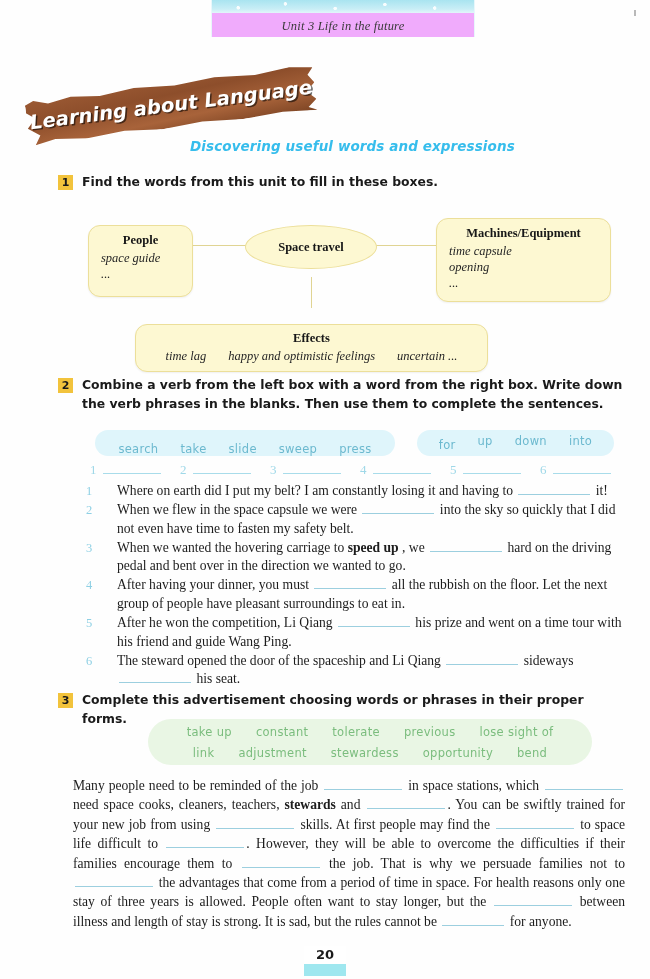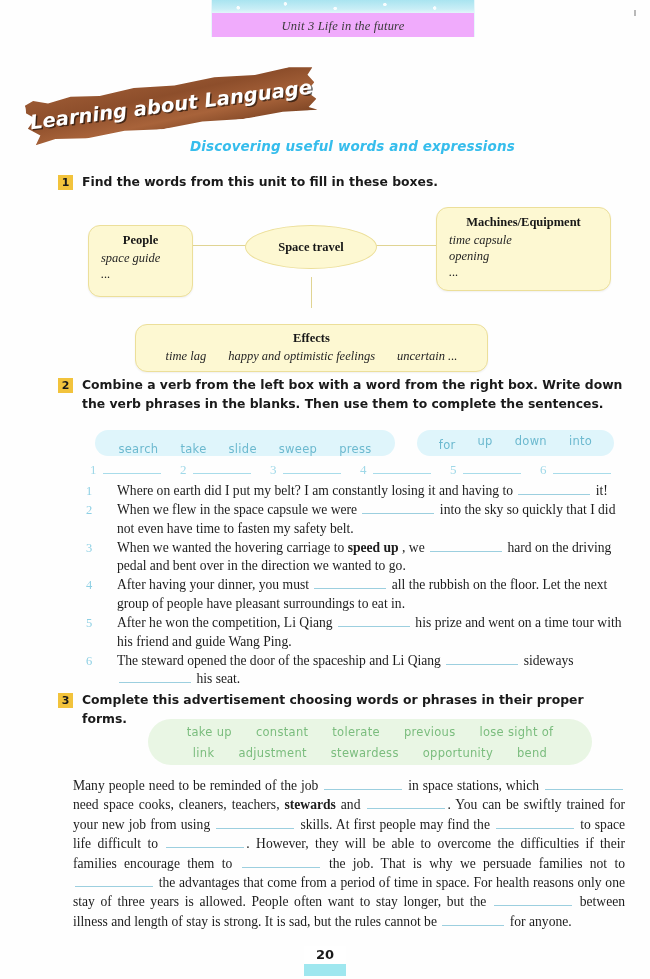--- a/index.html
+++ b/index.html
@@ -280,21 +280,21 @@
     <div class="mm-box" style="left:88px; top:209px; width:105px; height:72px;margin-top:16px;">
       <div class="mm-title">People</div>
       <div class="mm-item">space guide</div>
       <div class="mm-item">...</div>
     </div>
 
     <div class="mm-ellipse" style="left:245px; top:225px; width:132px; height:44px;">
       <span>Space travel</span>
     </div>
 
-    <div class="mm-box" style="left:436px; top:207px; width:175px; height:84px;">
+    <div class="mm-box" style="left:436px; top:218px; width:175px; height:84px;">
       <div class="mm-title">Machines/Equipment</div>
       <div class="mm-item">time capsule</div>
       <div class="mm-item">opening</div>
       <div class="mm-item">...</div>
     </div>
 
     <div class="mm-box" style="left:135px; top:324px; width:353px; height:48px; padding-top:6px;">
       <div class="mm-title">Effects</div>
       <div style="display:flex; justify-content:center; gap:22px;">
         <span class="mm-item">time lag</span>

